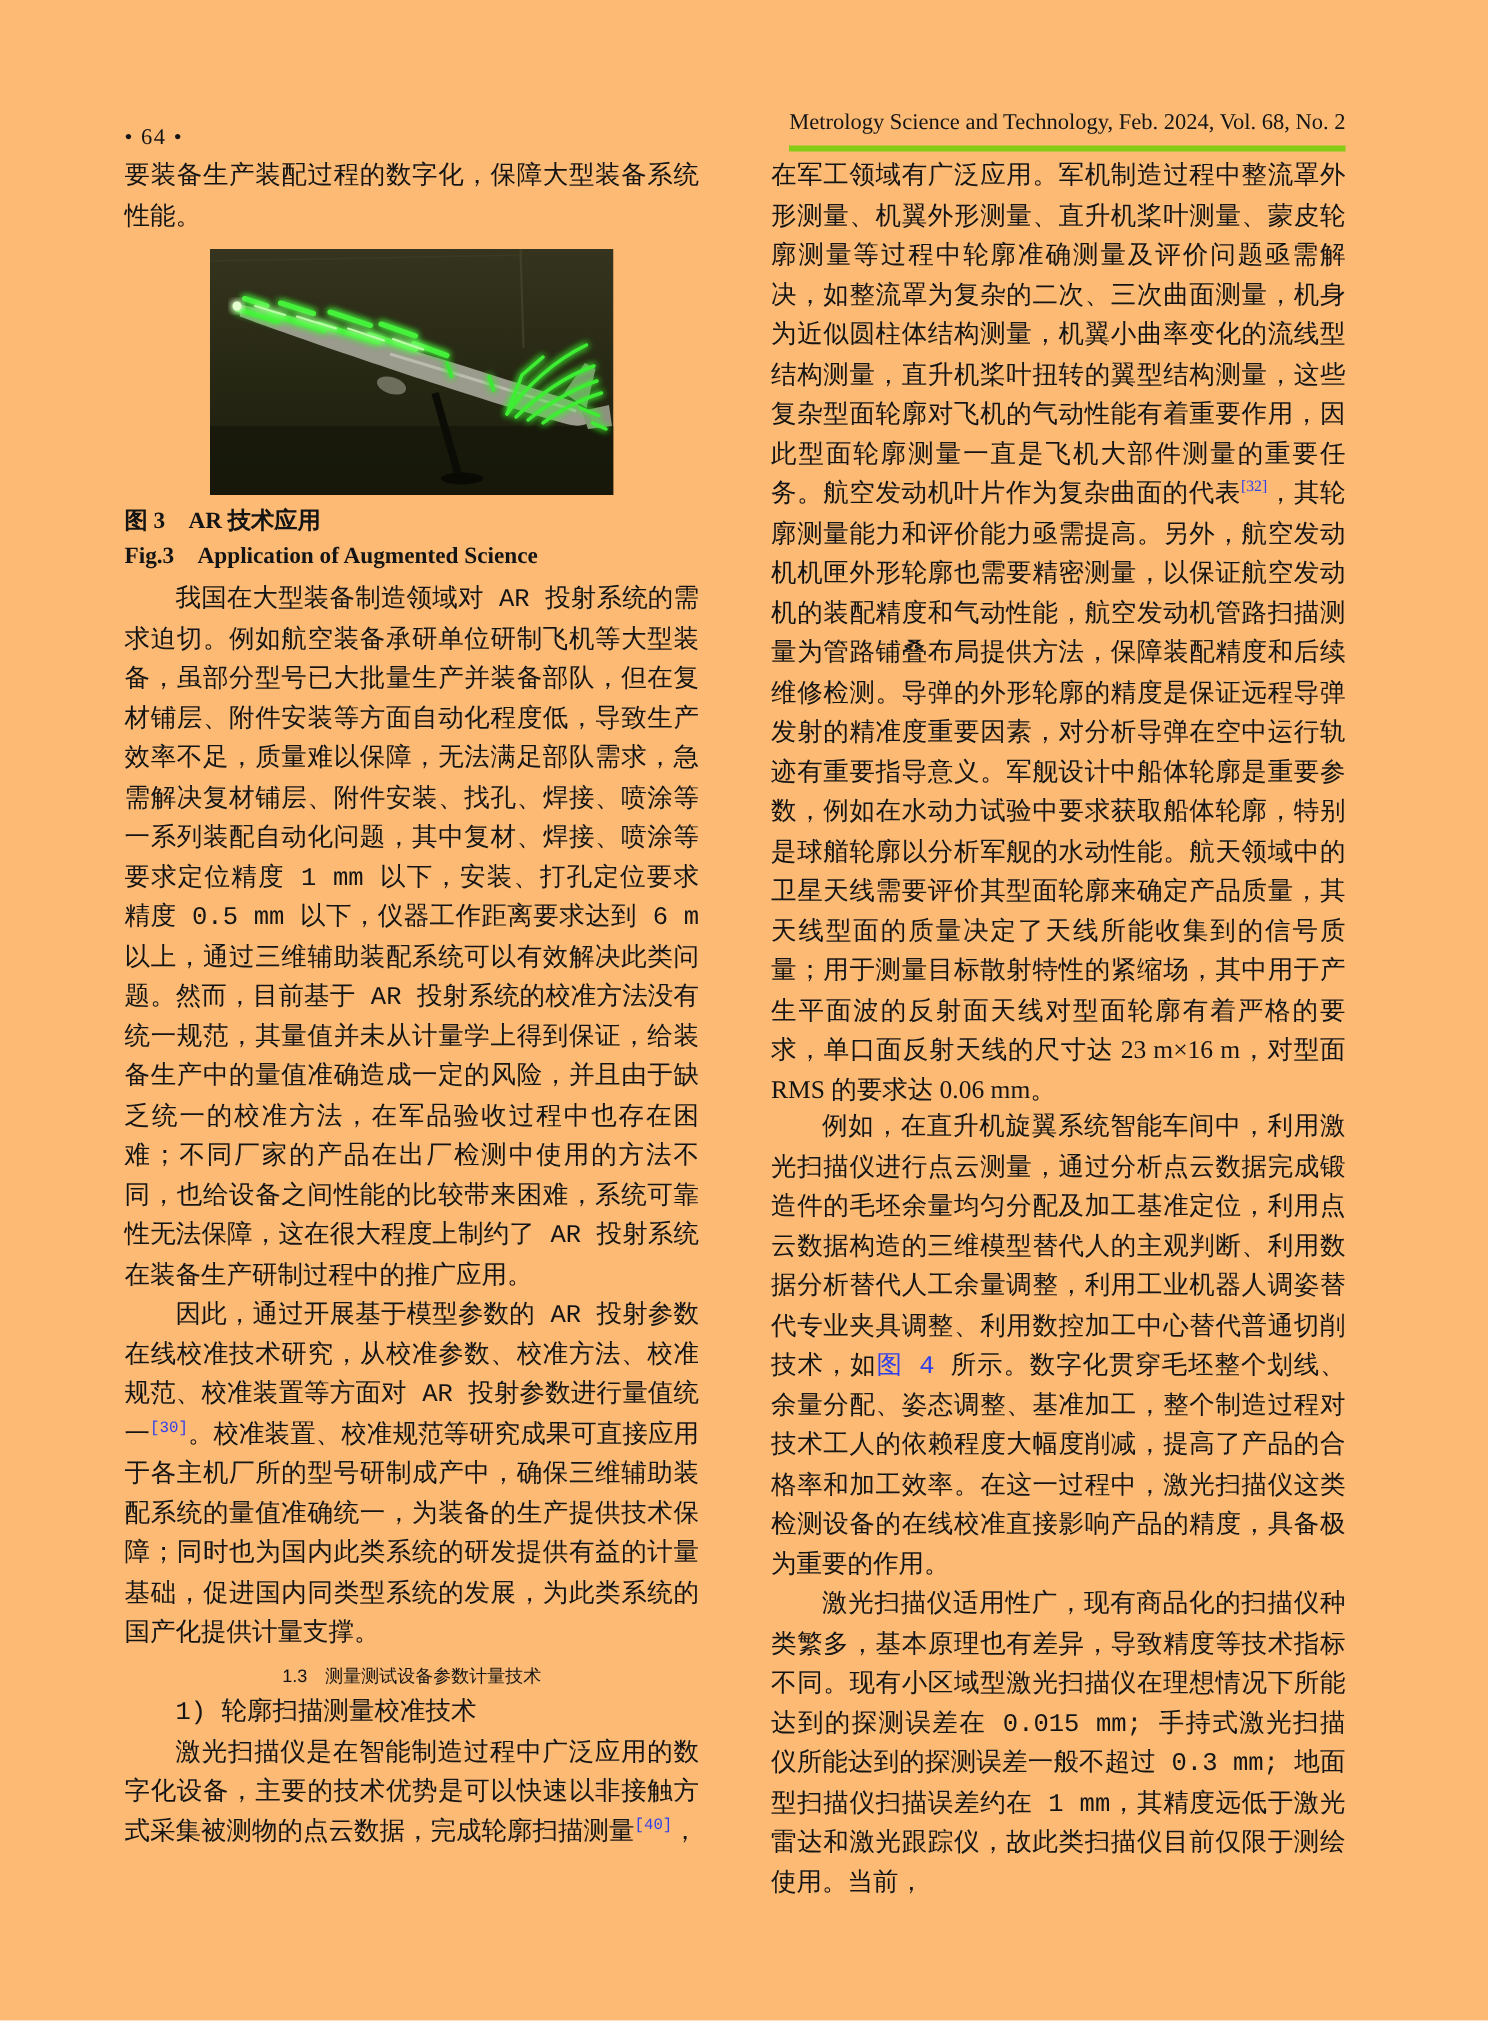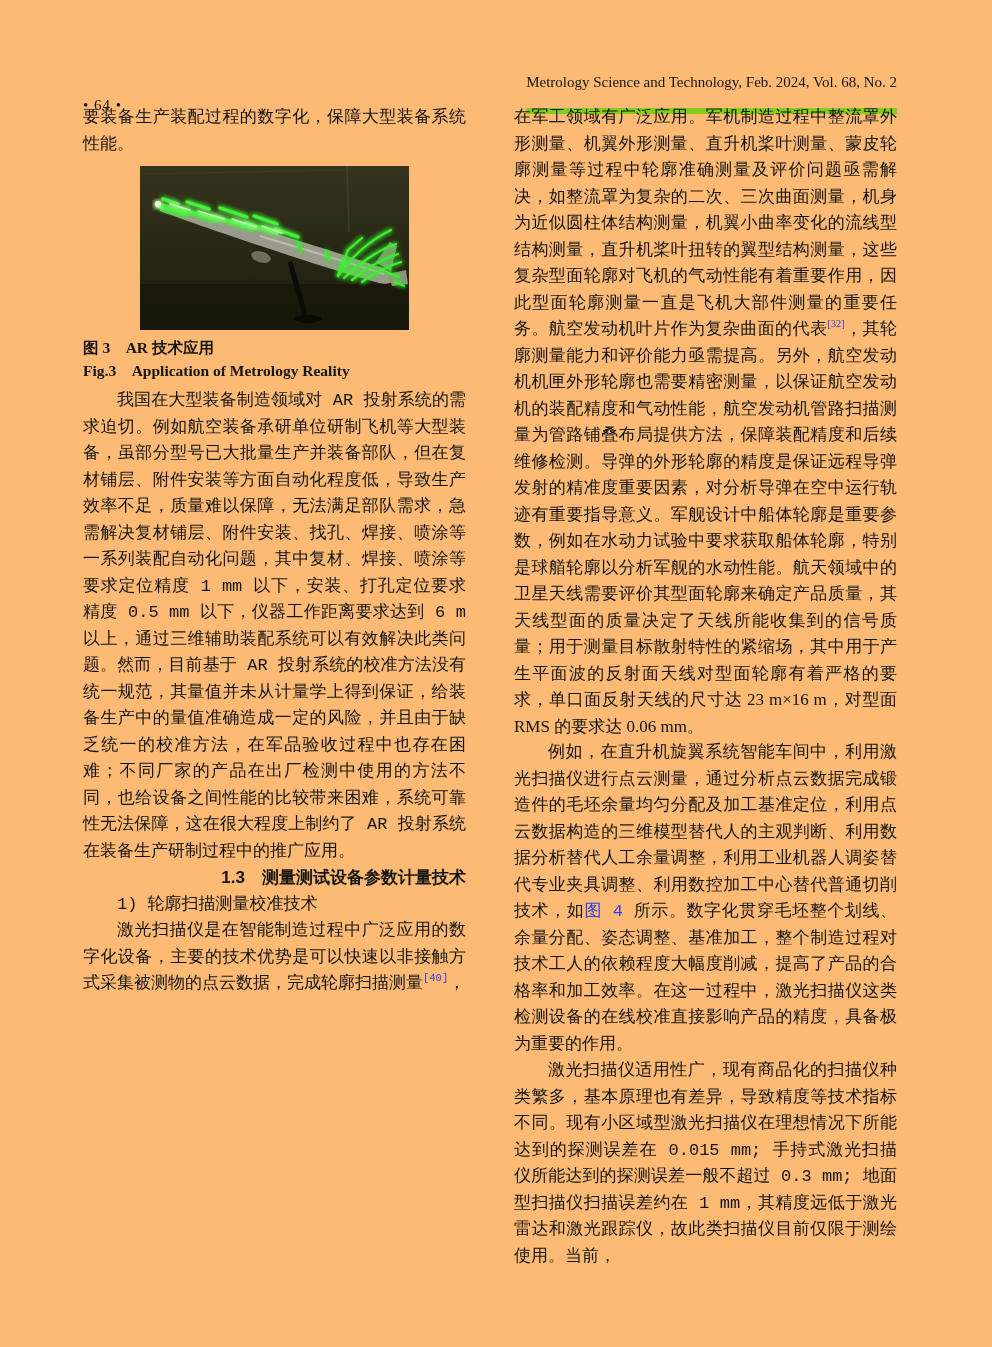--- a/index.html
+++ b/index.html
@@ -6,37 +6,37 @@
   .page {
     position:relative; width:992px; height:1347px; background:#fdba74;
     font-family:"Liberation Serif", serif; color:#141414; overflow:hidden;
   }
   .header {
     position:absolute; top:74px; left:83px; width:814px;
     display:flex; justify-content:space-between; align-items:flex-end;
     font-size:15px;
   }
   .page-num { letter-spacing:1px; }
-  .journal-line { border-bottom:6px solid #84cc16; padding-bottom:17px; }
+  .journal-line { border-bottom:4px solid #84cc16; padding-bottom:6px; }
   .columns {
     position:absolute; top:104px; left:83px; width:814px;
     display:flex; gap:48px;
   }
   .col { width:389px; font-size:17px; line-height:26.5px; text-align:justify; }
   .col p { margin:0; }
   .indent { text-indent:2em;font-family:Liberation Mono, monospace; }
   sup.ref { color:var(--link,#3240e8); font-size:10.5px; line-height:0; vertical-align:super; }
   .figlink { color:var(--link,#3240e8); }
   .figure { margin:9px 0 6px 0; }
   .photo-wrap { width:269px; height:164px; margin:0 auto; }
   .cap { text-align:left; font-weight:bold; font-size:15.5px; line-height:23px; text-indent:0; }
   .cap-cn { margin-top:6px; }
   .section-heading {
-    font-family:"Liberation Sans", sans-serif; font-weight:bold;
-    font-size:17px; line-height:26.5px; text-align:right;
+    font-family:"Liberation Sans", sans-serif; font-weight:normal;
+    font-size:12px; line-height:26.5px; text-align:center;
   }
 </style>
 </head>
 <body>
 
 <div class="page">
 
   <div class="header">
     <span class="page-num">• 64 •</span>
     <span class="journal-line">Metrology Science and Technology, Feb. 2024, Vol. 68, No. 2</span>
@@ -109,24 +109,25 @@
               <path d="M204,112 C218,98 238,84 256,78"></path>
               <path d="M212,114 C224,104 242,93 258,88"></path>
               <path d="M222,116 C232,108 248,100 261,96"></path>
               <path d="M198,110 L208,84 L222,72"></path>
               <path d="M247,106 l12,5"></path>
               <path d="M255,116 l9,4"></path>
             </g>
           </svg>
         </div>
         <div class="cap cap-cn">图 3　AR 技术应用</div>
-        <div class="cap">Fig.3　Application of Metrology Reality</div>
+        <div class="cap">Fig.3　Application of Augmented Science</div>
       </div>
 
       <p class="indent"><span>我国在大型装备制造领域对 AR 投射系统的需求迫切。例如航空装备承研单位研制飞机等大型装备，虽部分型号已大批量生产并装备部队，但在复材铺层、附件安装等方面自动化程度低，导致生产效率不足，质量难以保障，无法满足部队需求，急需解决复材铺层、附件安装、找孔、焊接、喷涂等一系列装配自动化问题，其中复材、焊接、喷涂等要求定位精度 1 mm 以下，安装、打孔定位要求精度 0.5 mm 以下，仪器工作距离要求达到 6 m 以上，通过三维辅助装配系统可以有效解决此类问题。然而，目前基于 AR 投射系统的校准方法没有统一规范，其量值并未从计量学上得到保证，给装备生产中的量值准确造成一定的风险，并且由于缺乏统一的校准方法，在军品验收过程中也存在困难；不同厂家的产品在出厂检测中使用的方法不同，也给设备之间性能的比较带来困难，系统可靠性无法保障，这在很大程度上制约了 AR 投射系统在装备生产研制过程中的推广应用。</span></p>
+      <p class="indent"><span>因此，通过开展基于模型参数的 AR 投射参数在线校准技术研究，从校准参数、校准方法、校准规范、校准装置等方面对 AR 投射参数进行量值统一</span><sup class="ref">[30]</sup><span>。校准装置、校准规范等研究成果可直接应用于各主机厂所的型号研制成产中，确保三维辅助装配系统的量值准确统一，为装备的生产提供技术保障；同时也为国内此类系统的研发提供有益的计量基础，促进国内同类型系统的发展，为此类系统的国产化提供计量支撑。</span></p>
       <p class="section-heading">1.3　测量测试设备参数计量技术</p>
       <p class="indent">1) 轮廓扫描测量校准技术</p>
       <p class="indent"><span>激光扫描仪是在智能制造过程中广泛应用的数字化设备，主要的技术优势是可以快速以非接触方式采集被测物的点云数据，完成轮廓扫描测量</span><sup class="ref">[40]</sup><span>，</span></p>
     </div>
 
     <div class="col">
       <p><span>在军工领域有广泛应用。军机制造过程中整流罩外形测量、机翼外形测量、直升机桨叶测量、蒙皮轮廓测量等过程中轮廓准确测量及评价问题亟需解决，如整流罩为复杂的二次、三次曲面测量，机身为近似圆柱体结构测量，机翼小曲率变化的流线型结构测量，直升机桨叶扭转的翼型结构测量，这些复杂型面轮廓对飞机的气动性能有着重要作用，因此型面轮廓测量一直是飞机大部件测量的重要任务。航空发动机叶片作为复杂曲面的代表</span><sup class="ref">[32]</sup><span>，其轮廓测量能力和评价能力亟需提高。另外，航空发动机机匣外形轮廓也需要精密测量，以保证航空发动机的装配精度和气动性能，航空发动机管路扫描测量为管路铺叠布局提供方法，保障装配精度和后续维修检测。导弹的外形轮廓的精度是保证远程导弹发射的精准度重要因素，对分析导弹在空中运行轨迹有重要指导意义。军舰设计中船体轮廓是重要参数，例如在水动力试验中要求获取船体轮廓，特别是球艏轮廓以分析军舰的水动性能。航天领域中的卫星天线需要评价其型面轮廓来确定产品质量，其天线型面的质量决定了天线所能收集到的信号质量；用于测量目标散射特性的紧缩场，其中用于产生平面波的反射面天线对型面轮廓有着严格的要求，单口面反射天线的尺寸达 23 m×16 m，对型面 RMS 的要求达 0.06 mm。</span></p>
       <p class="indent"><span>例如，在直升机旋翼系统智能车间中，利用激光扫描仪进行点云测量，通过分析点云数据完成锻造件的毛坯余量均匀分配及加工基准定位，利用点云数据构造的三维模型替代人的主观判断、利用数据分析替代人工余量调整，利用工业机器人调姿替代专业夹具调整、利用数控加工中心替代普通切削技术，如</span><span class="figlink">图 4</span><span> 所示。数字化贯穿毛坯整个划线、余量分配、姿态调整、基准加工，整个制造过程对技术工人的依赖程度大幅度削减，提高了产品的合格率和加工效率。在这一过程中，激光扫描仪这类检测设备的在线校准直接影响产品的精度，具备极为重要的作用。</span></p>
       <p class="indent"><span>激光扫描仪适用性广，现有商品化的扫描仪种类繁多，基本原理也有差异，导致精度等技术指标不同。现有小区域型激光扫描仪在理想情况下所能达到的探测误差在 0.015 mm; 手持式激光扫描仪所能达到的探测误差一般不超过 0.3 mm; 地面型扫描仪扫描误差约在 1 mm，其精度远低于激光雷达和激光跟踪仪，故此类扫描仪目前仅限于测绘使用。当前，</span></p>
     </div>

